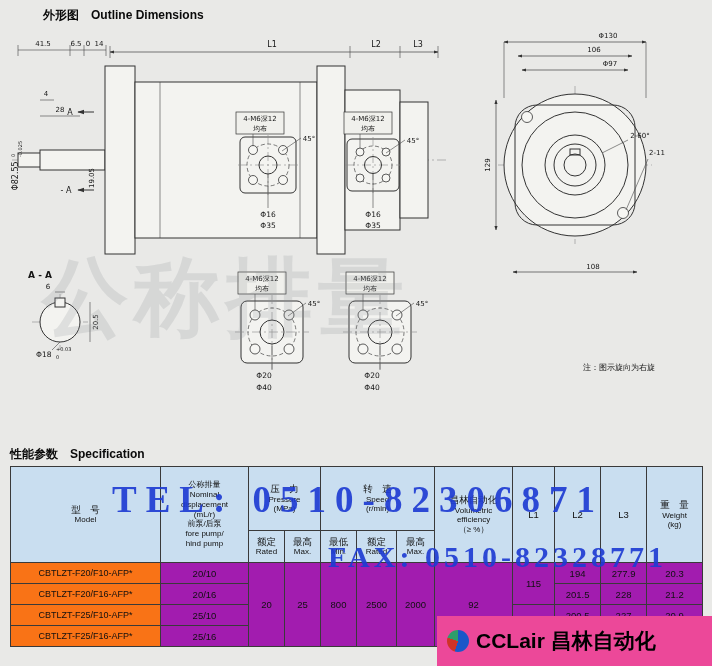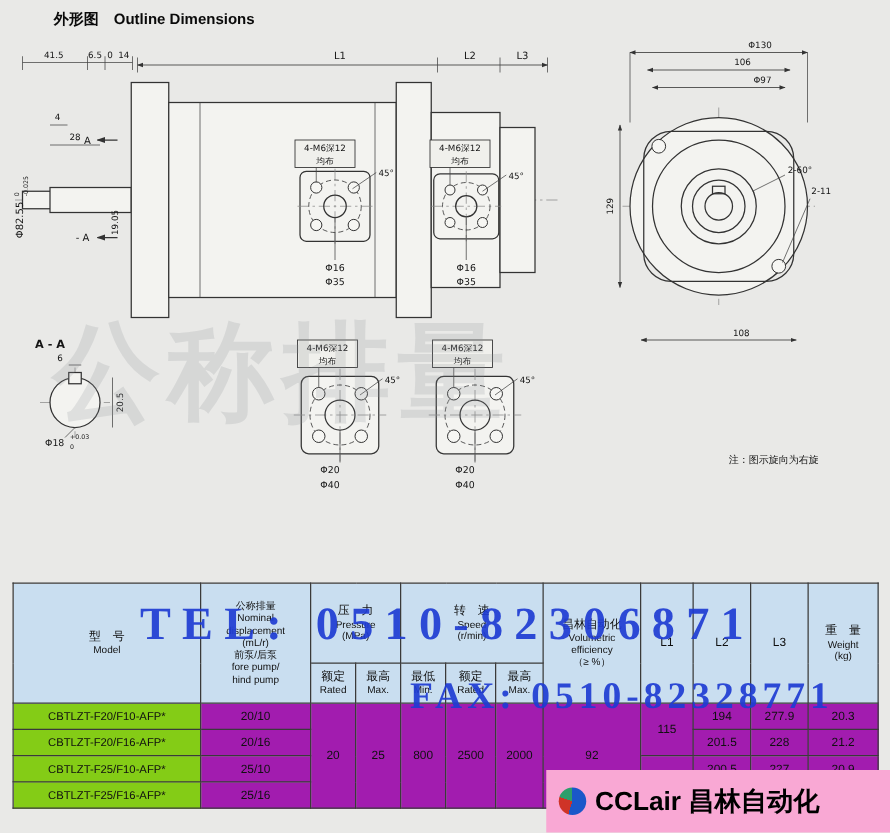--- a/index.html
+++ b/index.html
@@ -38,23 +38,23 @@
   .wm-fax { left:328px; top:540px; font-size:30px; letter-spacing:4px; }
 
   .spec { position:absolute; left:10px; top:466px; width:692px; border-collapse:collapse; table-layout:fixed; z-index:3; }
   .spec th, .spec td { border:1px solid #3a3a3a; text-align:center; vertical-align:middle; padding:0; color:#101010; }
   .spec th { background:#c9def0; font-weight:normal; font-size:9.5px; line-height:1.22; }
   .spec th .en { font-size:8px; }
   .spec th .sm { font-size:8px; }
   .spec tr.h1 th { height:64px; }
   .spec tr.h2 th { height:32px; }
   .spec td { background:#a21caf; font-size:9.5px; height:21px; }
-  .spec td.model { background:#84cc16; font-size:9px;margin-top:32px; }
-
-  .cclair { position:absolute; left:437px; top:616px; width:275px; height:50px; background:#f9a8d4; z-index:9; display:flex; align-items:center; gap:7px; padding-left:10px; }
+  .spec td.model { background:#f97316; font-size:9px;margin-top:32px; }
+
+  .cclair { position:absolute; left:437px; top:616px; width:275px; height:50px; background:#ec4899; z-index:9; display:flex; align-items:center; gap:7px; padding-left:10px; }
   .cclair .mark { width:22px; height:22px; border-radius:50%; background:conic-gradient(#1a57c9 0 55%, #cf3327 55% 80%, #2d9e6b 80% 100%); flex:0 0 auto; }
   .cclair .txt { font-weight:bold; font-size:21px; color:#000; white-space:nowrap; }
 </style>
 </head>
 <body>
 
 <div id="page">
 
   <div class="sec-title t1">
     <span class="cn">外形图</span><span class="en">Outline Dimensions</span>
@@ -262,20 +262,23 @@
       <line class="thin" x1="370" y1="318" x2="370" y2="344"></line>
       <text class="s75" x="362" y="352">Φ20</text>
       <text class="s75" x="362" y="364">Φ40</text>
     </g>
 
     <text class="ta-s" x="573" y="344">注：图示旋向为右旋</text>
   </svg>
 
   <div class="wm-bg wm-bg2">公称排量</div>
 
+  <div class="sec-title t2">
+    <span class="cn">性能参数</span><span class="en">Specification</span>
+  </div>
 
   <table class="spec">
     <colgroup>
       <col style="width:150px">
         <col style="width:88px">
       <col style="width:36px">
         <col style="width:36px">
       <col style="width:36px">
         <col style="width:40px">
         <col style="width:38px">

